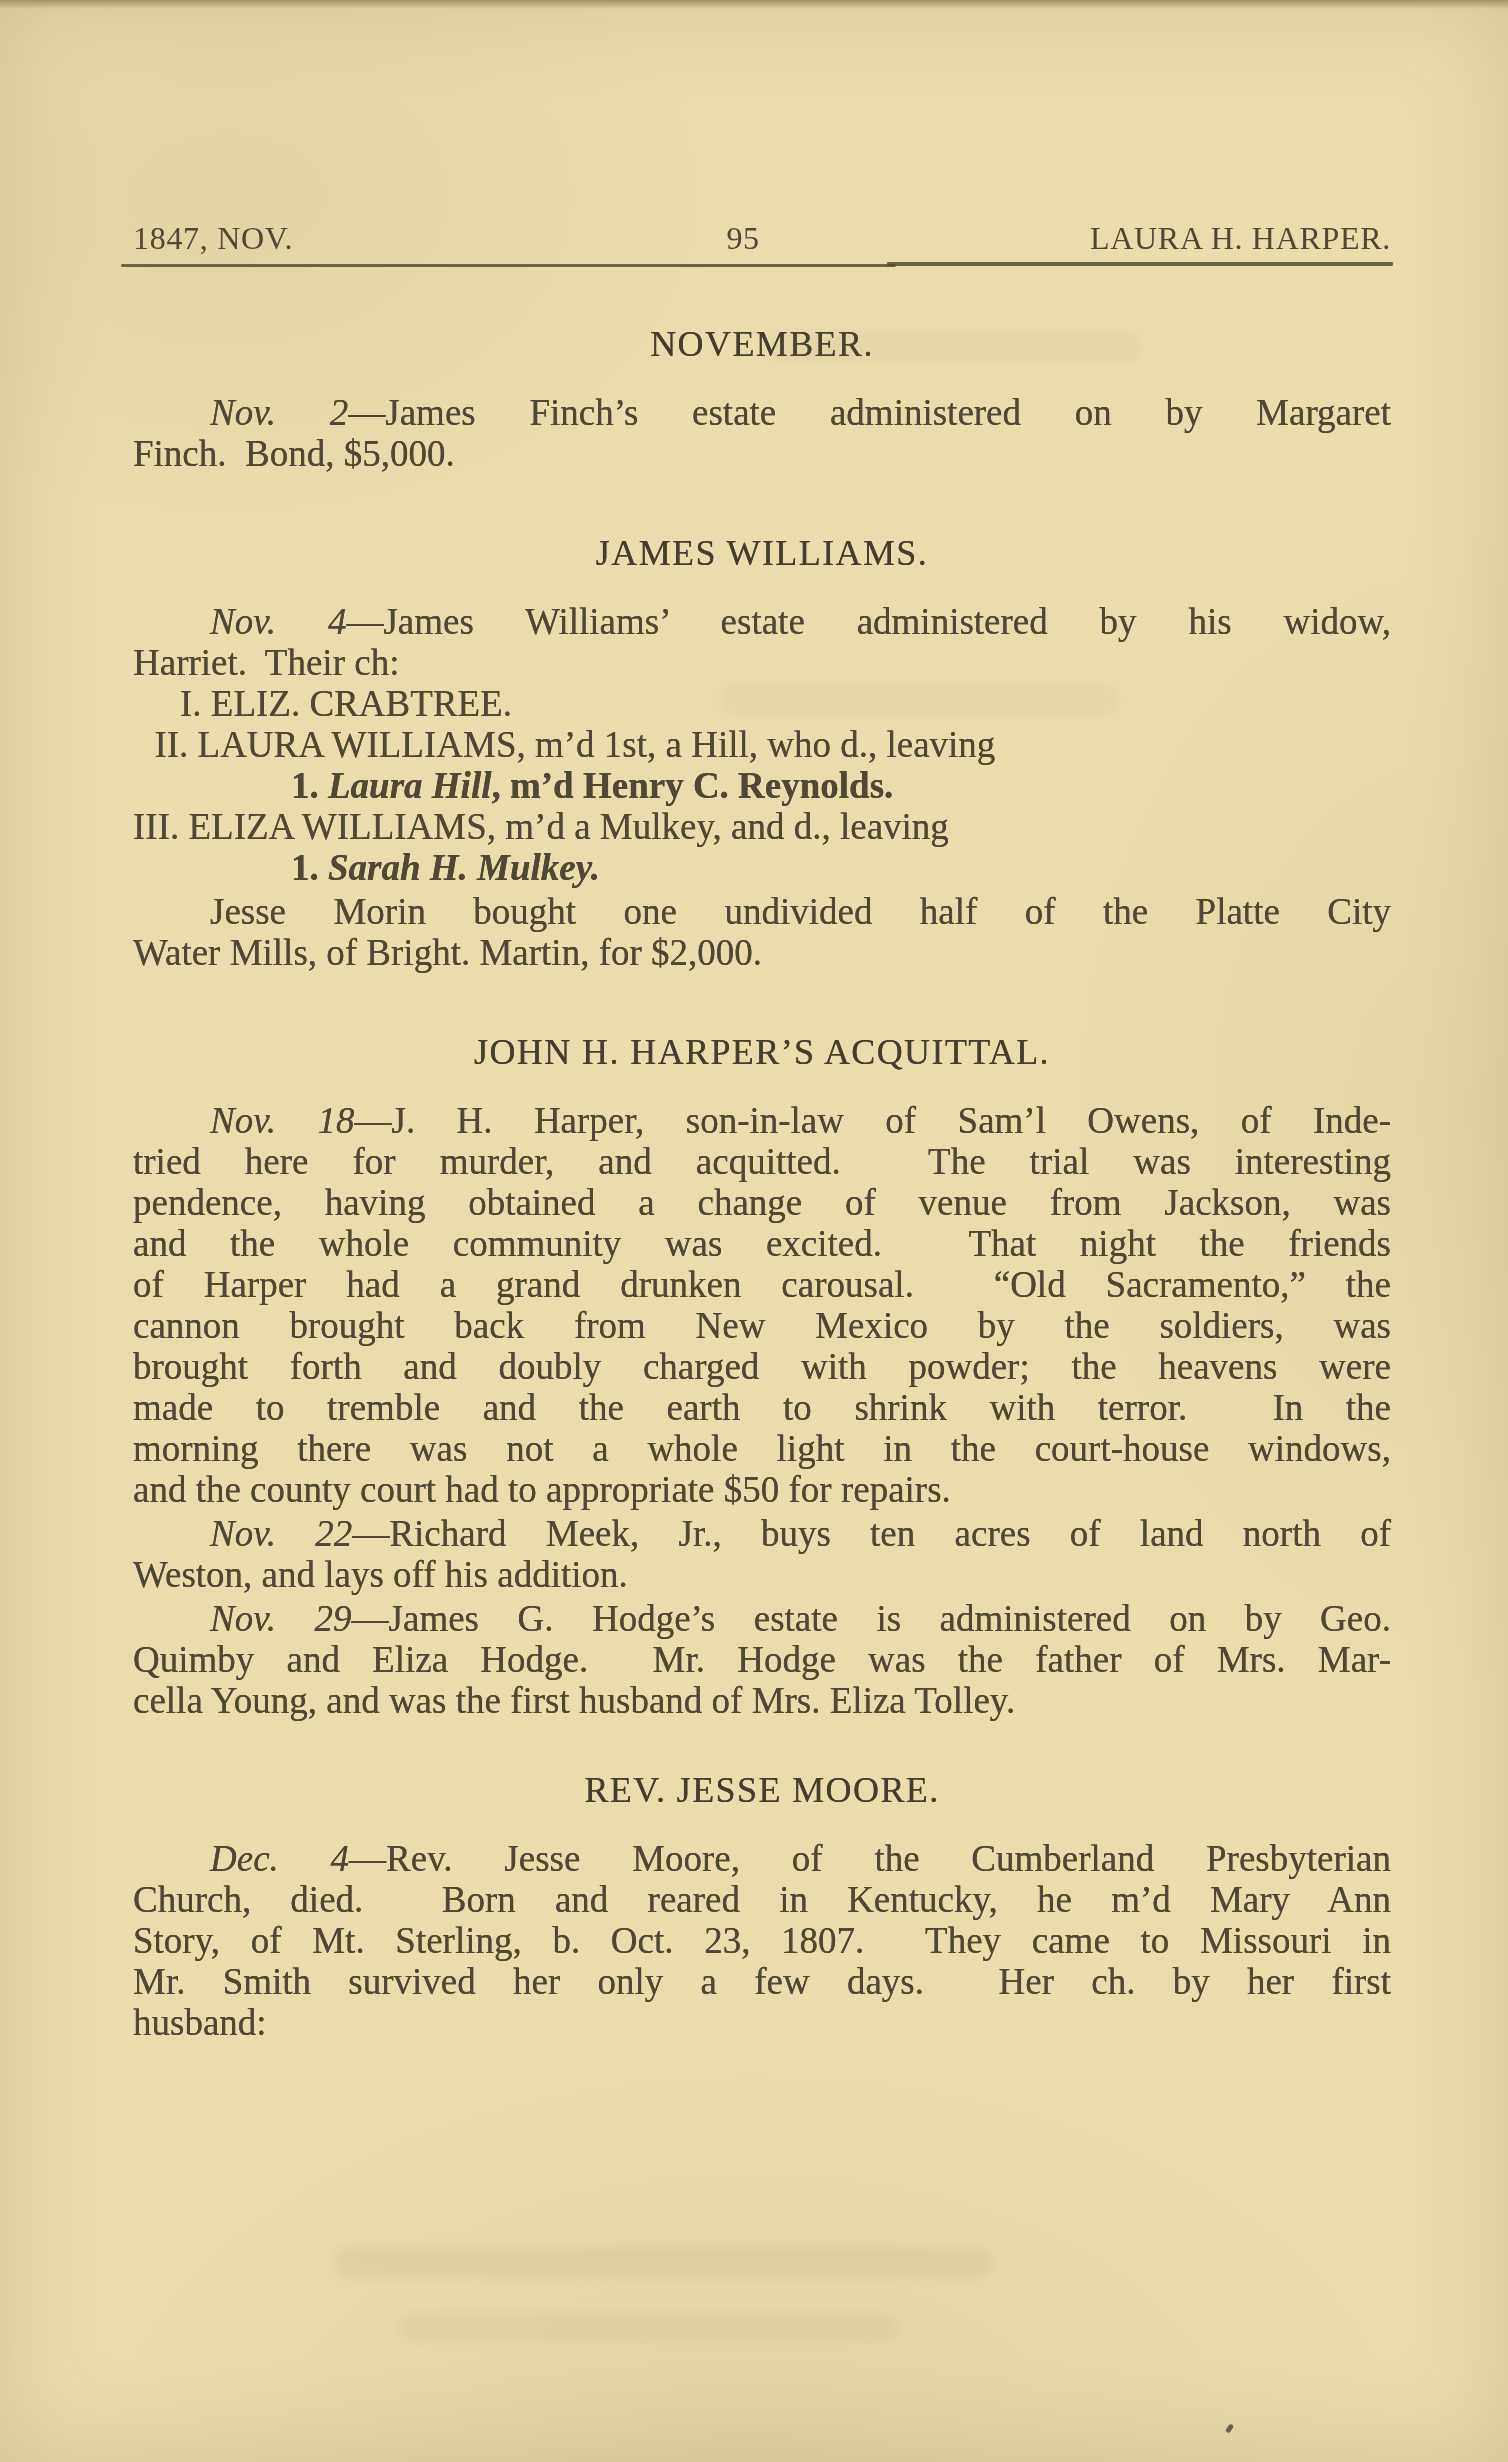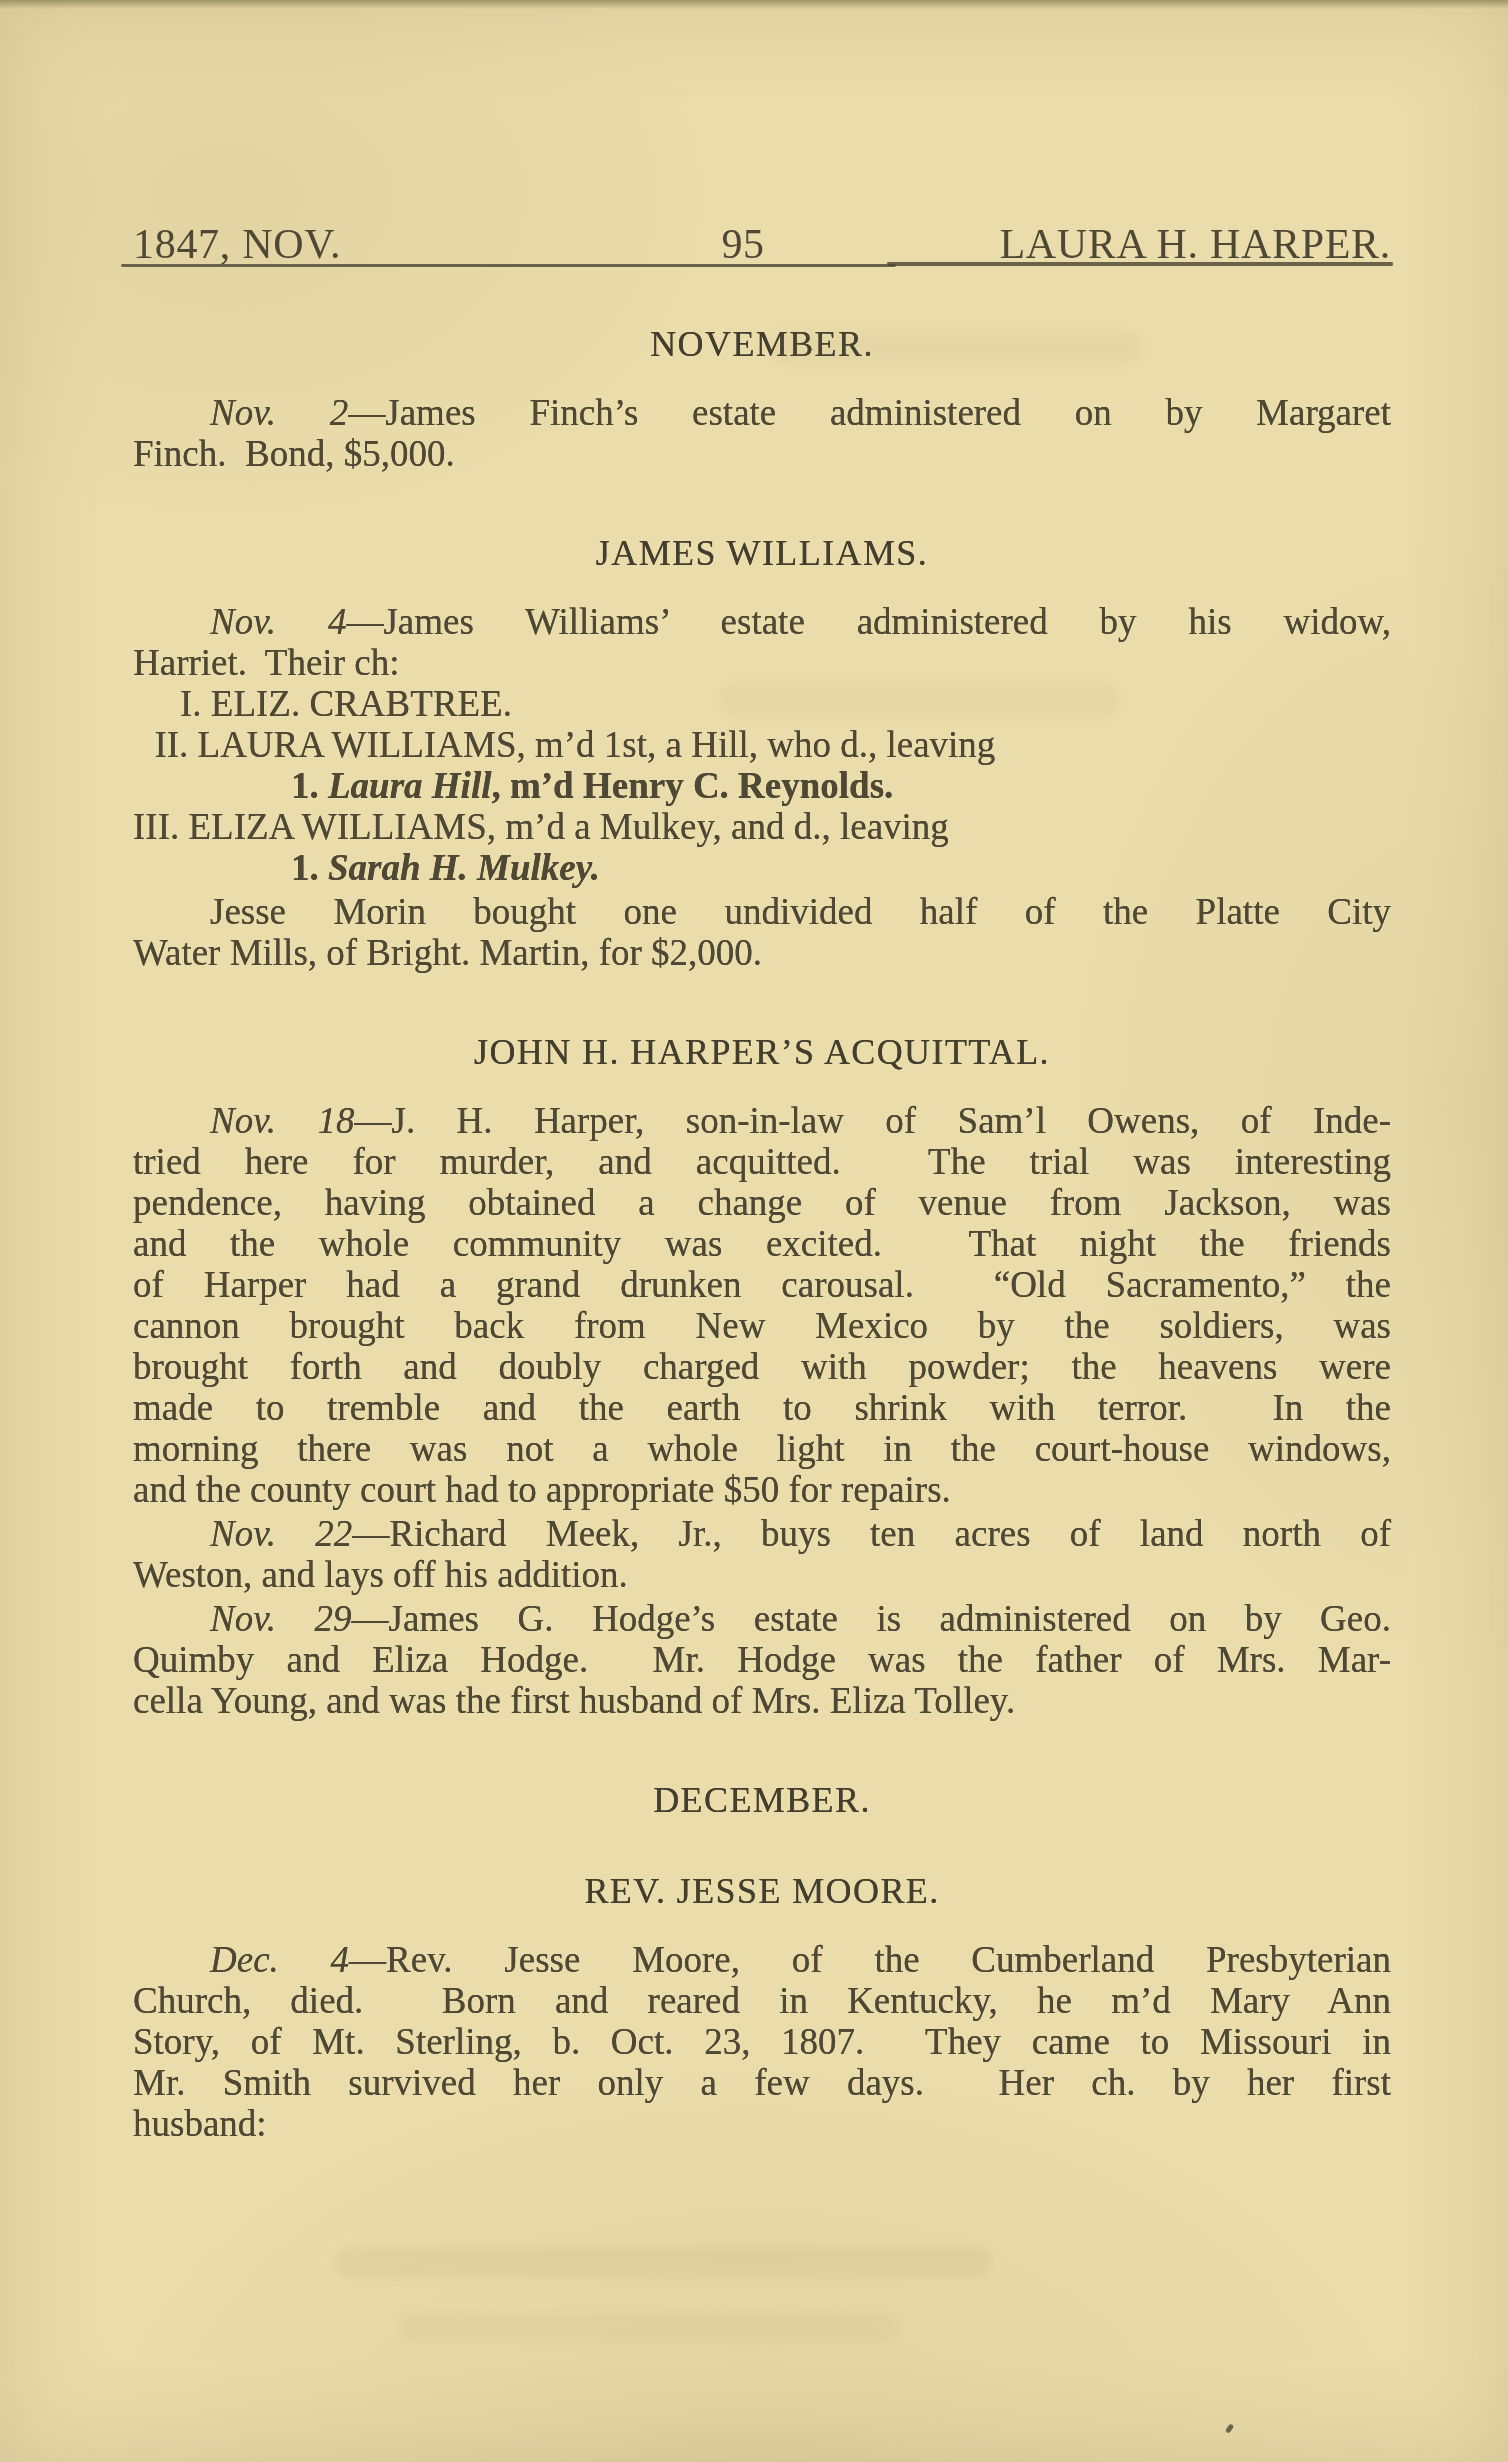--- a/index.html
+++ b/index.html
@@ -21,21 +21,21 @@
       radial-gradient(1070px 642px at 50% 100%, rgba(150,130,80,.10), transparent 65%),
       var(--paper);
     box-shadow:inset 0 0 100px rgba(120,105,60,.20);
   }
   .top-edge{
     position:absolute;top:0;left:0;right:0;height:9.3px;
     background:linear-gradient(#9f9468,rgba(159,148,104,0));
   }
   .header{
     position:absolute;top:220px;left:133px;width:1258px;height:43px;
-    font-size:42px;letter-spacing:0.7px;color:var(--ink);
+    font-size:32px;letter-spacing:0.7px;color:var(--ink);
   }
   .header .h-left{position:absolute;left:0;top:0;}
   .header .h-center{position:absolute;left:48.5%;transform:translateX(-50%);top:0;}
   .header .h-right{position:absolute;right:0;top:0;}
   .rule-left{
     position:absolute;top:264px;left:121px;width:775px;height:2.9px;
     background:var(--ink);opacity:.82;border-radius:1.4px;
   }
   .rule-right{
     position:absolute;top:262px;left:887px;width:506px;height:3.6px;
@@ -110,21 +110,20 @@
       <div class="line j"><span>cannon brought back from New Mexico by the soldiers, was</span></div>
       <div class="line j"><span>brought forth and doubly charged with powder; the heavens were</span></div>
       <div class="line j"><span>made to tremble and the earth to shrink with terror.  In the</span></div>
       <div class="line j"><span>morning there was not a whole light in the court-house windows,</span></div>
       <div class="line"><span>and the county court had to appropriate $50 for repairs.</span></div>
       <div class="line j ind"><span class="it">Nov. 22</span><span>—Richard Meek, Jr., buys ten acres of land north of</span></div>
       <div class="line"><span>Weston, and lays off his addition.</span></div>
       <div class="line j ind"><span class="it">Nov. 29</span><span>—James G. Hodge’s estate is administered on by Geo.</span></div>
       <div class="line j"><span>Quimby and Eliza Hodge.  Mr. Hodge was the father of Mrs. Mar-</span></div>
       <div class="line"><span>cella Young, and was the first husband of Mrs. Eliza Tolley.</span></div>
-      <div class="heading">DECEMBER.</div>
       <div class="heading tight">REV. JESSE MOORE.</div>
       <div class="line j ind"><span class="it">Dec. 4</span><span>—Rev. Jesse Moore, of the Cumberland Presbyterian</span></div>
       <div class="line j"><span>Church, died.  Born and reared in Kentucky, he m’d Mary Ann</span></div>
       <div class="line j"><span>Story, of Mt. Sterling, b. Oct. 23, 1807.  They came to Missouri in</span></div>
       <div class="line j"><span>Mr. Smith survived her only a few days.  Her ch. by her first</span></div>
       <div class="line"><span>husband:</span></div>
     </div>
 
   <div class="ghost g1"></div>
   <div class="ghost g2"></div>

